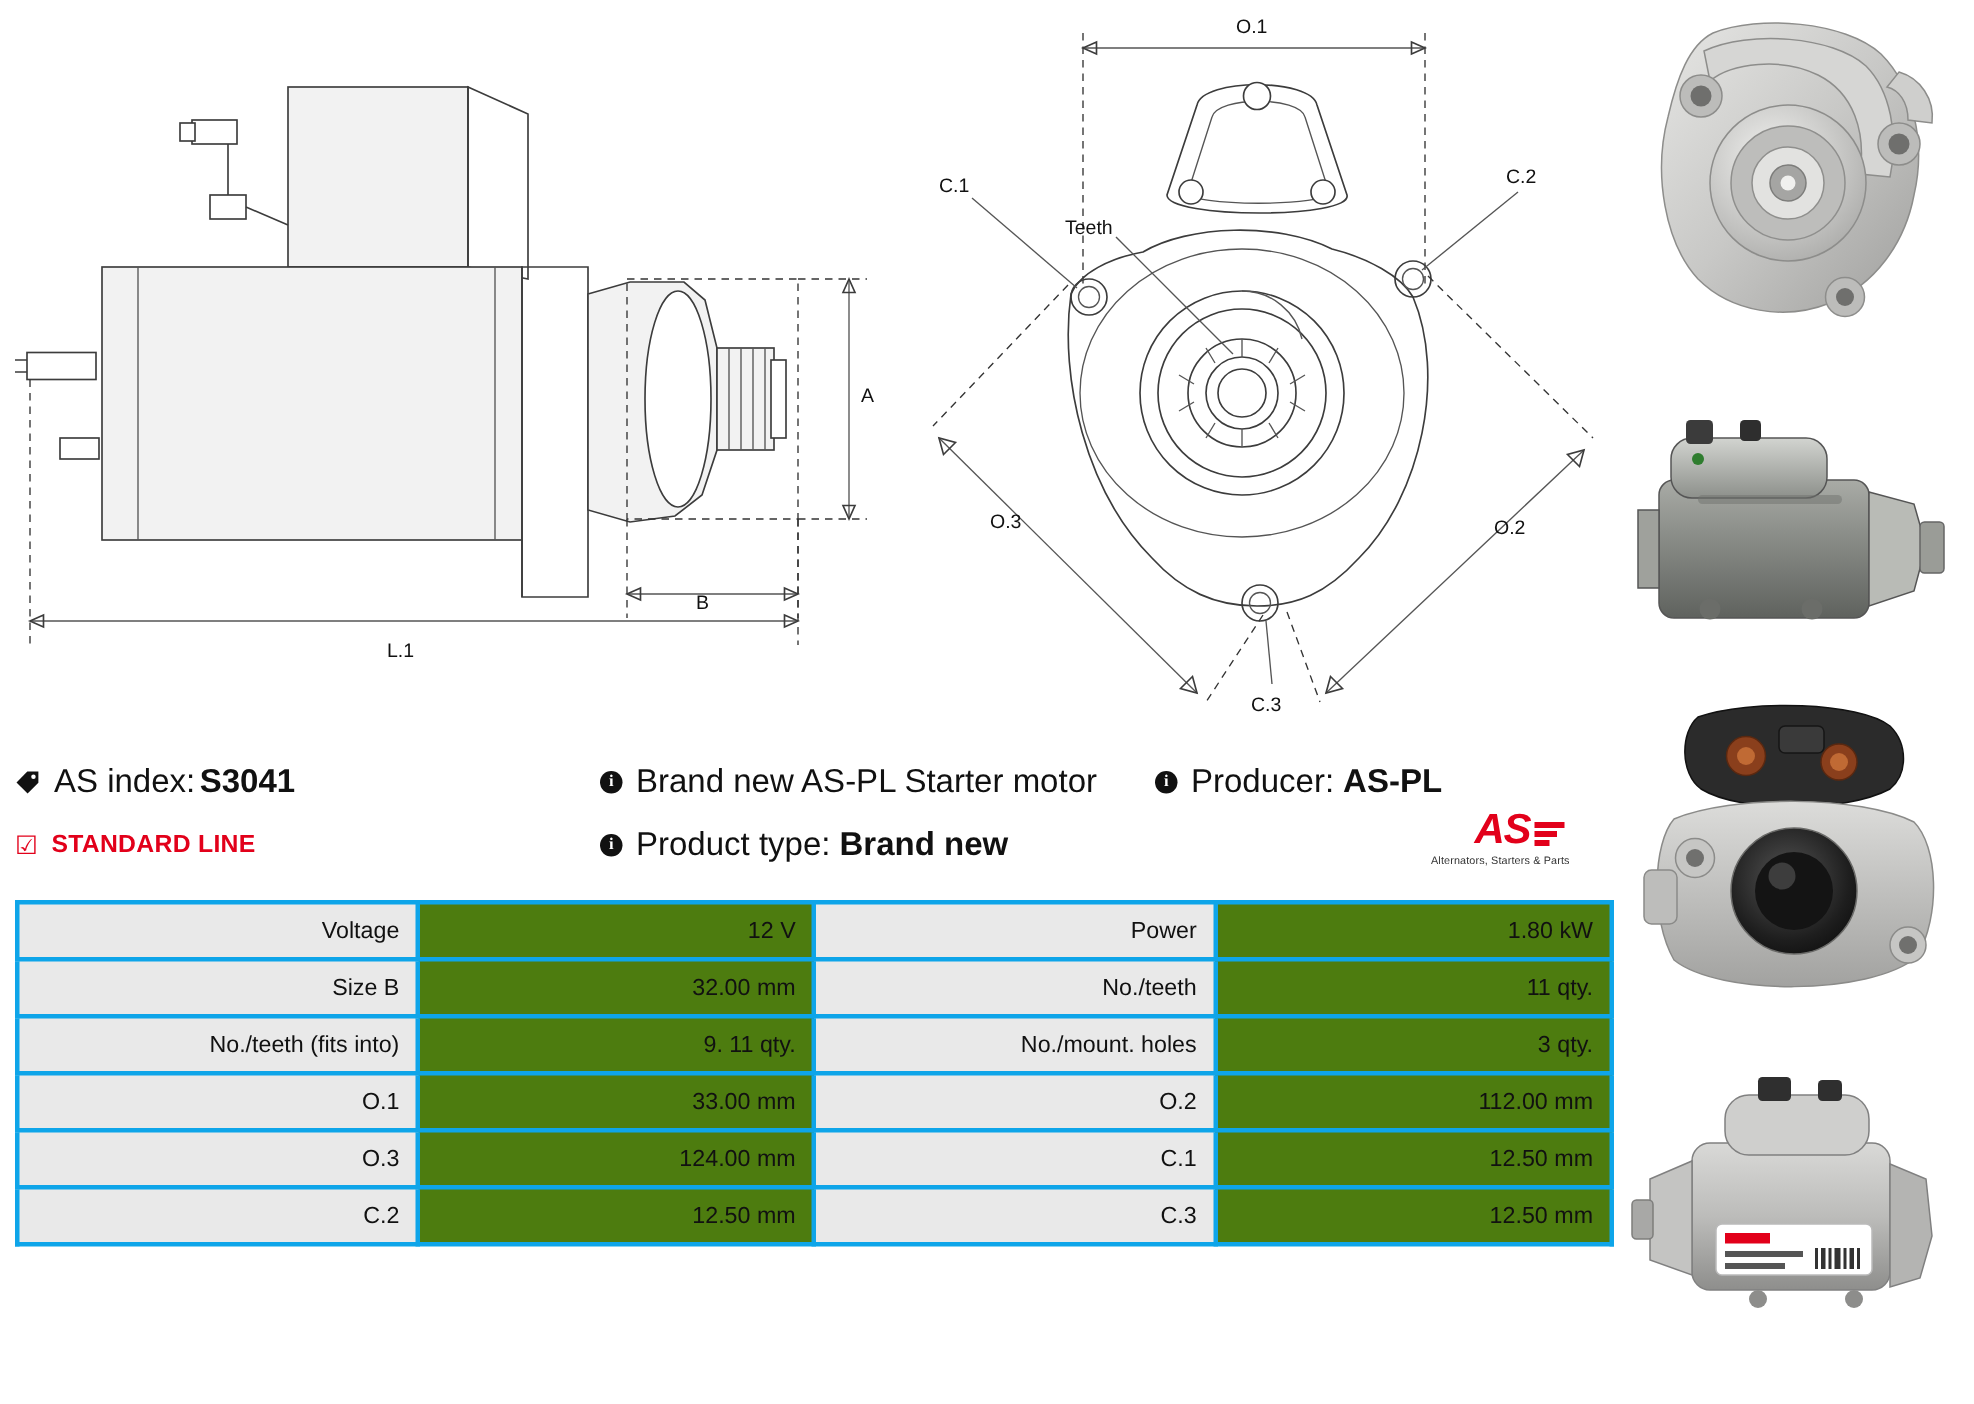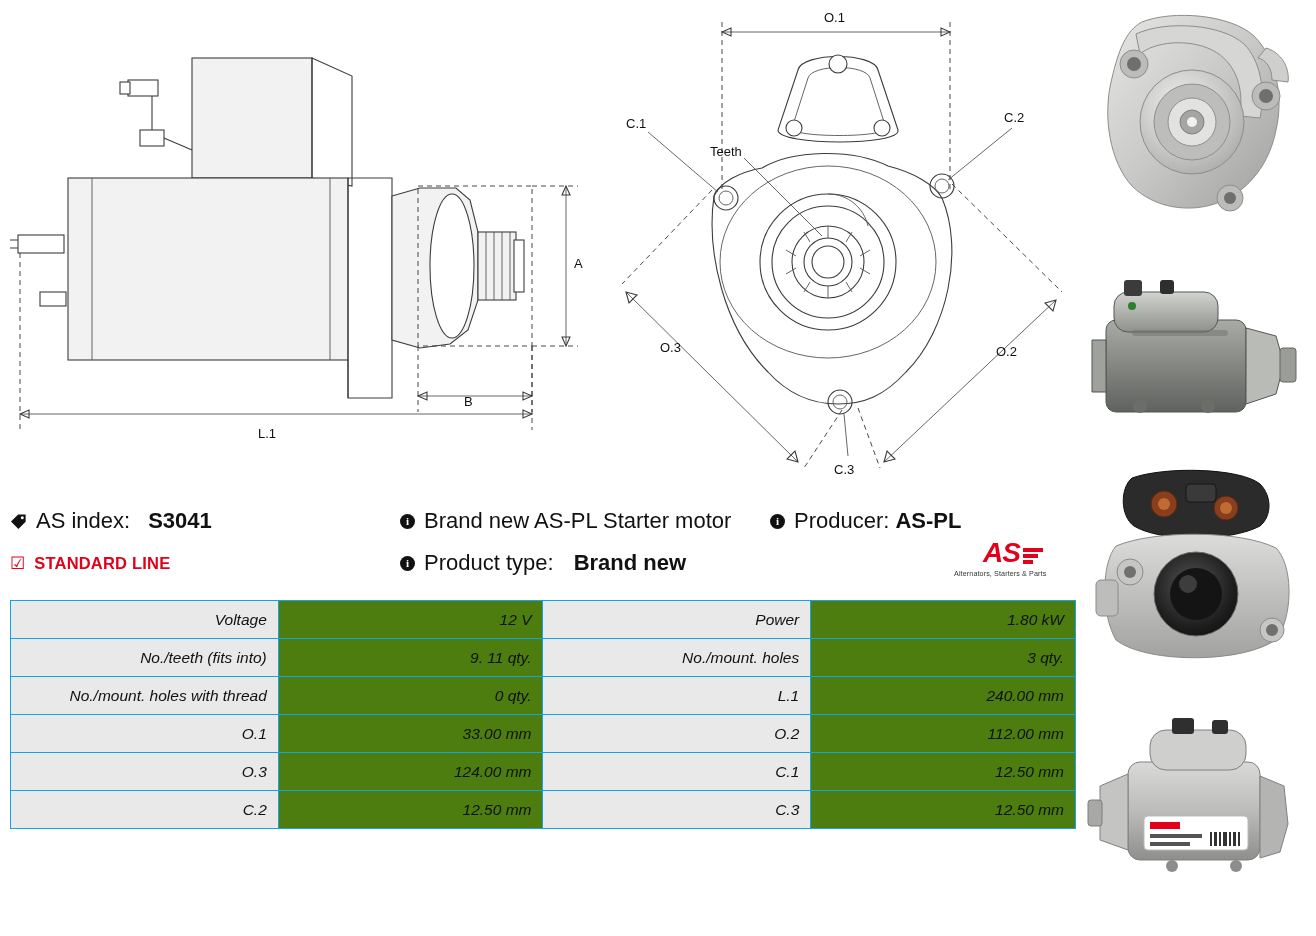--- a/index.html
+++ b/index.html
@@ -150,24 +150,23 @@
 
   
   .spec-table {
     position: absolute;
     left: 10px; top: 600px;
     width: 1066px;
     border-collapse: collapse;
     font-size: 15.5px;
   }
   .spec-table td {
-    border: 1px solid #0ea5e9;
+    border: 3px solid #0ea5e9;
     height: 38px;
     padding: 5px 11px;
-    font-style: italic;
   }
   .spec-table td.k {
     background: #e9e9e9;
     text-align: right;
     width: 268px;
     color: #111;
   }
   .spec-table td.v {
     background: #4d7c0f;
     text-align: right;
@@ -449,42 +448,42 @@
 
     <div class="info-row">
       <div class="info-col1">
         <span class="tag-icon">
           <svg width="17" height="17" viewBox="0 0 17 17">
             <path d="M1 8.6 L8.2 1.4 L15.6 1.4 L15.6 8.8 L8.4 16 Z" fill="#111"></path>
             <circle cx="12.3" cy="4.8" r="1.5" fill="#fff"></circle>
           </svg>
         </span>
         <span class="info-label">AS index:</span>
-        <span class="info-label info-strong" style="margin-left:18px;">S3041</span>
+        <span class="info-label info-strong" style="margin-left:3px;">S3041</span>
       </div>
       <div class="info-col2">
         <span class="i-icon">i</span>
         <span class="info-label">Brand new AS-PL Starter motor</span>
       </div>
       <div class="info-col3">
         <span class="i-icon">i</span>
         <span class="info-label">Producer:</span>
         <span class="info-label info-strong" style="margin-left:6px;">AS-PL</span>
       </div>
     </div>
 
     <div class="info-row">
       <div class="info-col1">
         <span class="check-box">☑</span>
         <span class="std-line">STANDARD LINE</span>
       </div>
       <div class="info-col2">
         <span class="i-icon">i</span>
         <span class="info-label">Product type:</span>
-        <span class="info-label info-strong" style="margin-left:20px;">Brand new</span>
+        <span class="info-label info-strong" style="margin-left:6px;">Brand new</span>
       </div>
       <div class="info-col3"></div>
     </div>
 
     <div class="aspl-logo">
       <div class="aspl-mark">
         <span class="aspl-as">AS</span>
         <span class="aspl-bars">
             <i></i>
             <i></i>
@@ -497,30 +496,30 @@
 
   <table class="spec-table">
     <tbody>
       <tr>
         <td class="k">Voltage</td>
         <td class="v">12 V</td>
         <td class="k">Power</td>
         <td class="v">1.80 kW</td>
       </tr>
       <tr>
+        <td class="k">Size B</td>
+        <td class="v">32.00 mm</td>
+        <td class="k">No./teeth</td>
+        <td class="v">11 qty.</td>
+      </tr>
+      <tr>
         <td class="k">No./teeth (fits into)</td>
         <td class="v">9. 11 qty.</td>
         <td class="k">No./mount. holes</td>
         <td class="v">3 qty.</td>
-      </tr>
-      <tr>
-        <td class="k">No./mount. holes with thread</td>
-        <td class="v">0 qty.</td>
-        <td class="k">L.1</td>
-        <td class="v">240.00 mm</td>
       </tr>
       <tr>
         <td class="k">O.1</td>
         <td class="v">33.00 mm</td>
         <td class="k">O.2</td>
         <td class="v">112.00 mm</td>
       </tr>
       <tr>
         <td class="k">O.3</td>
         <td class="v">124.00 mm</td>

